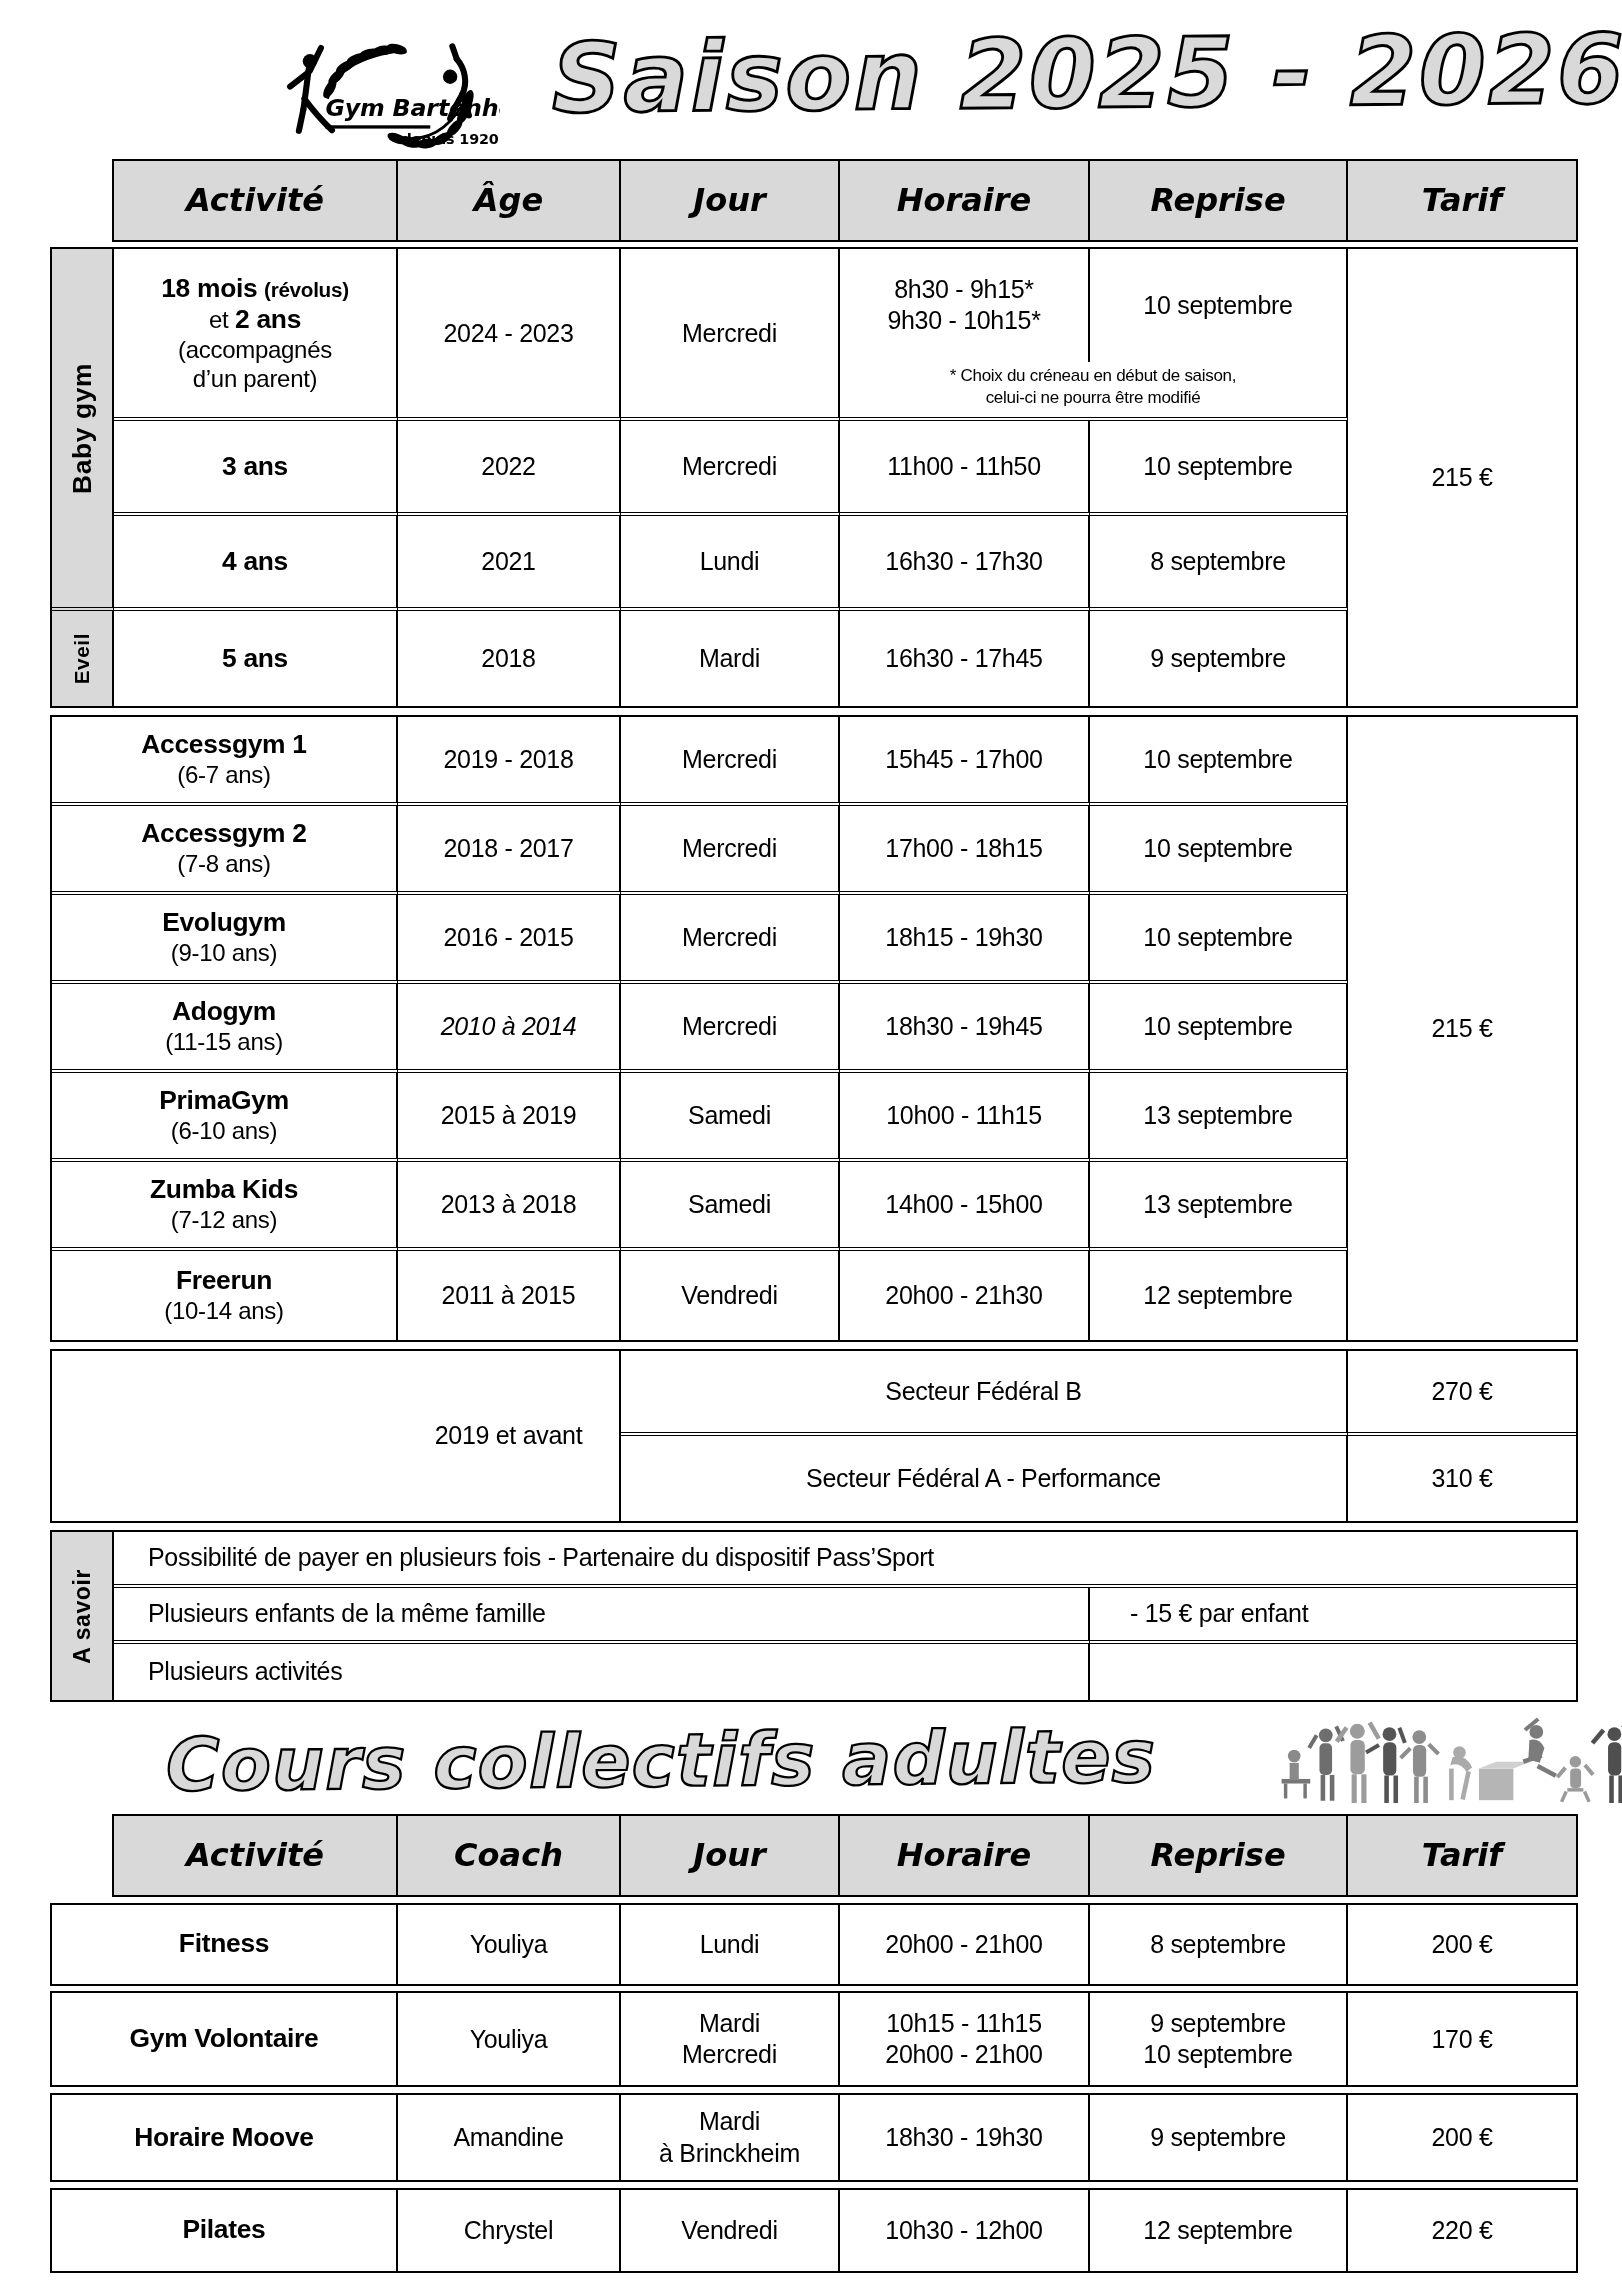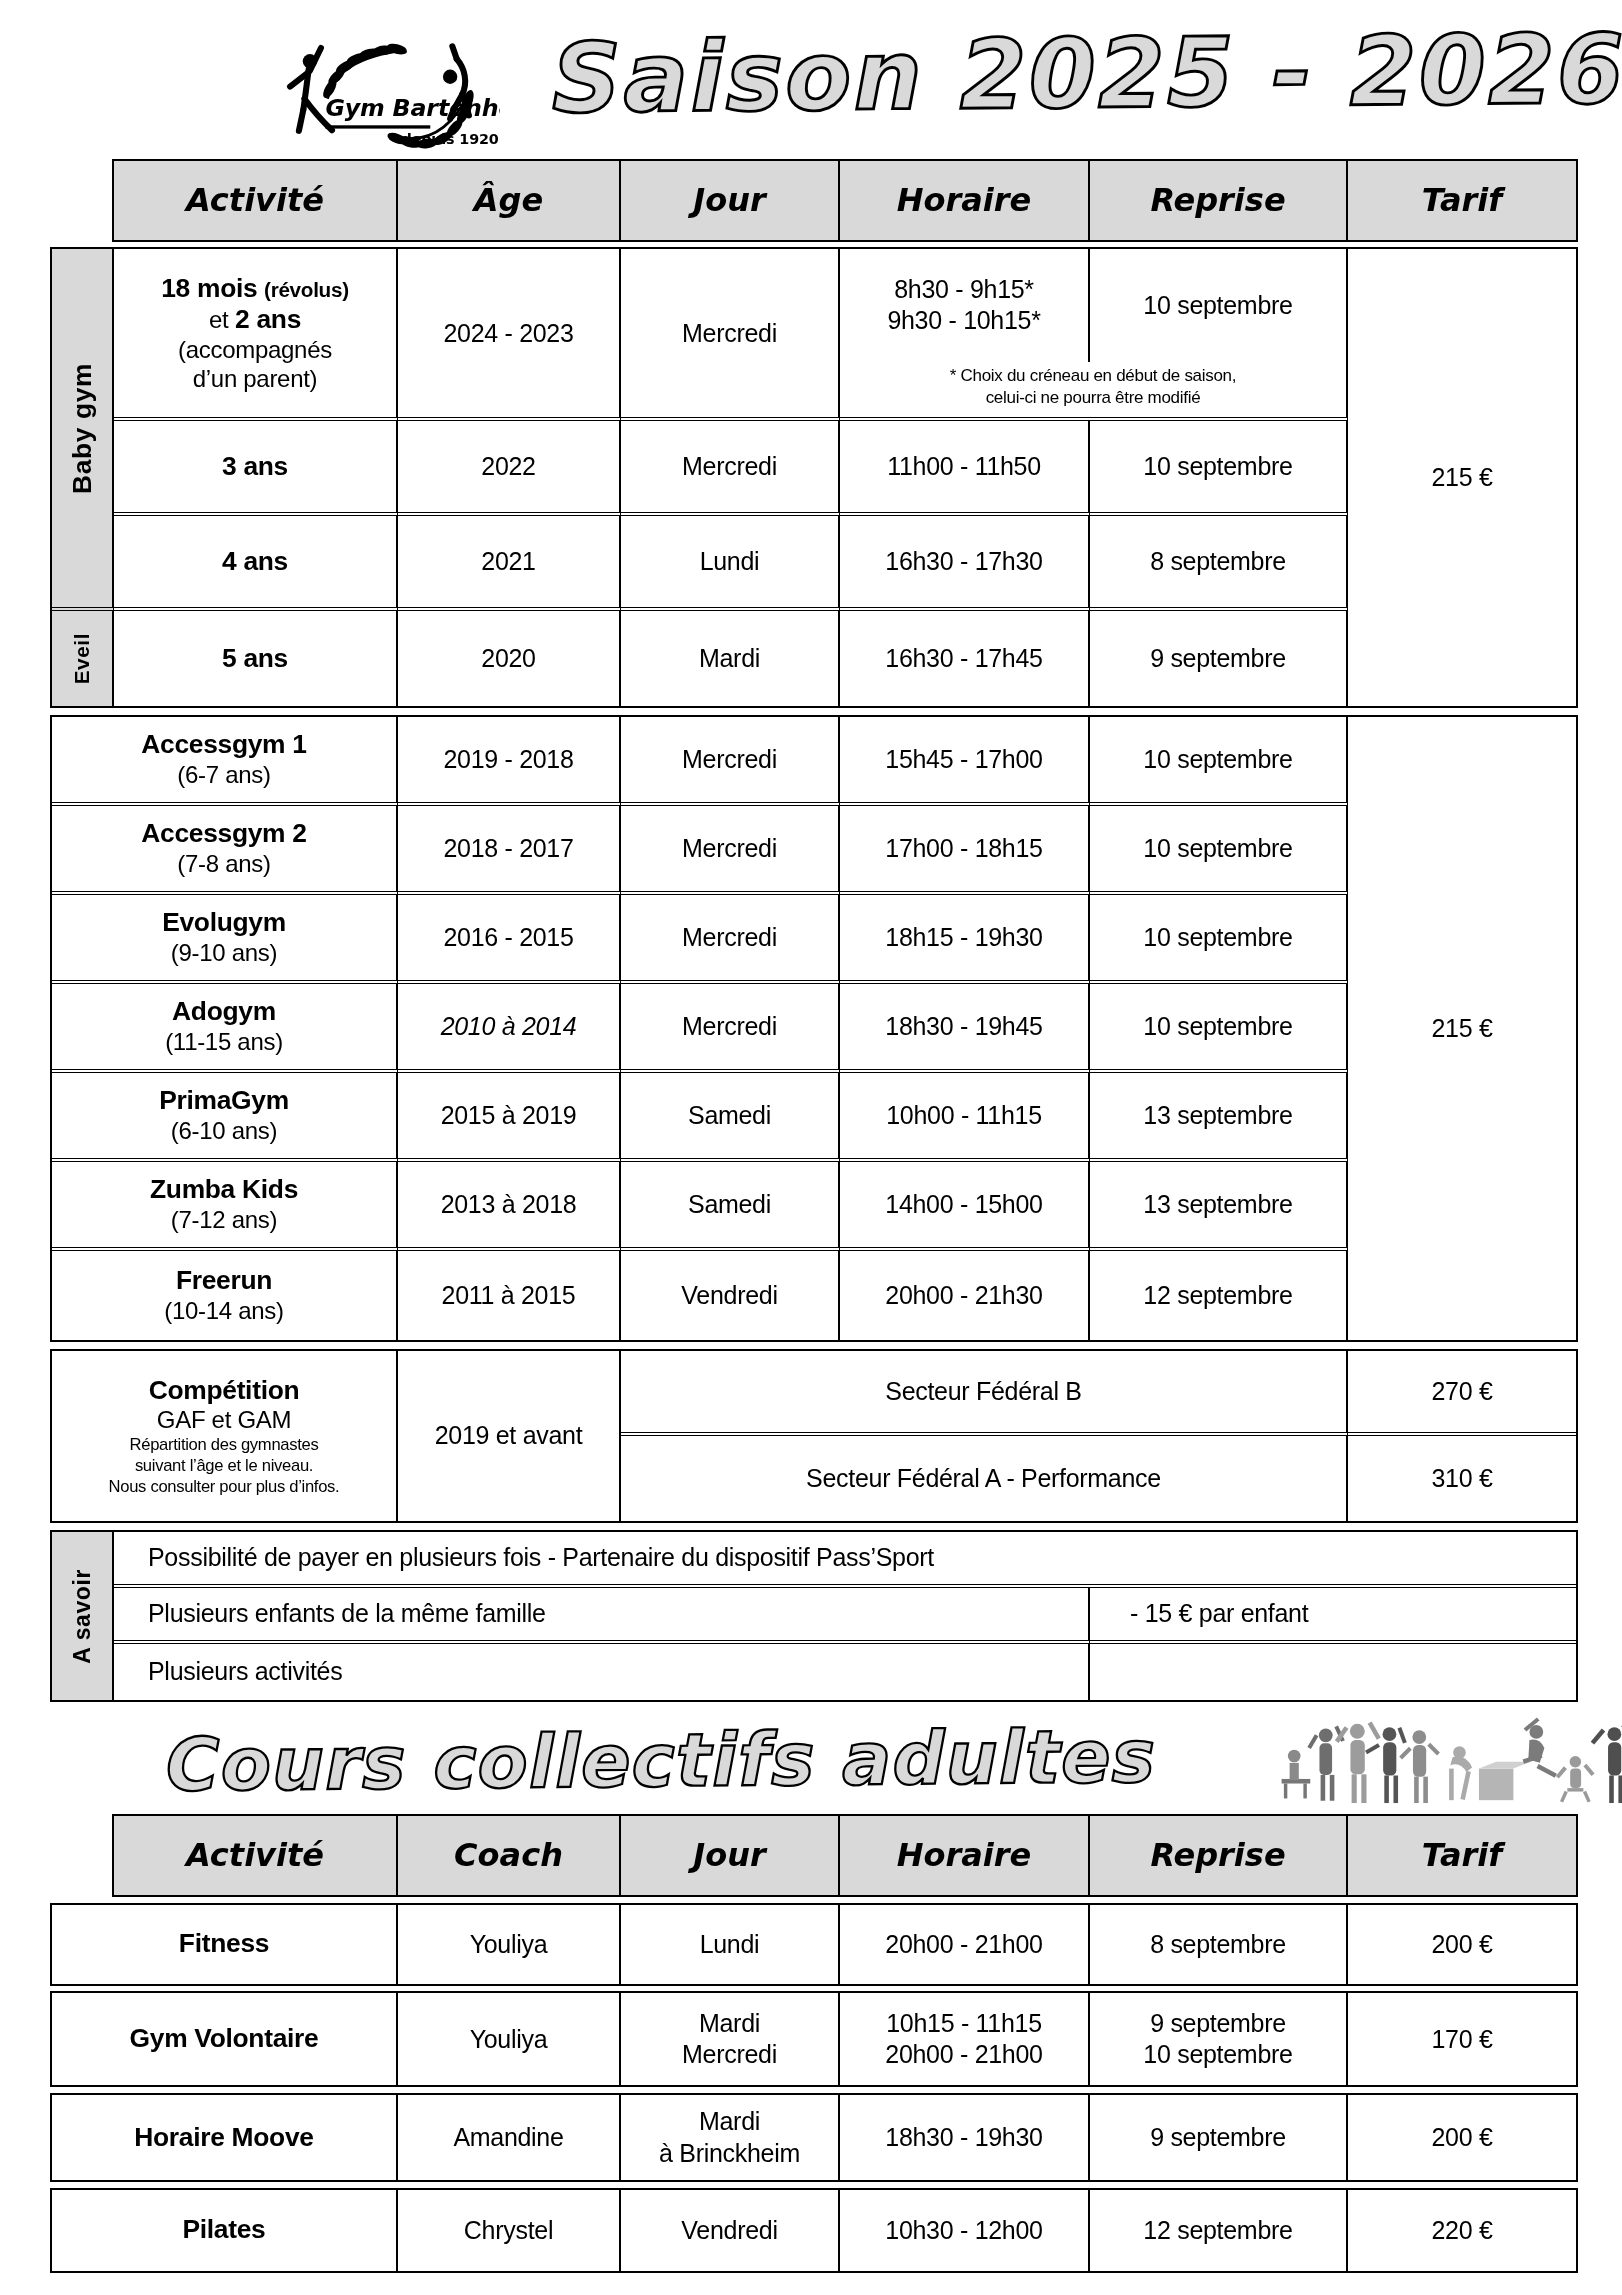--- a/index.html
+++ b/index.html
@@ -163,21 +163,21 @@
   <div class="c br bb" style="grid-column:5;grid-row:2;">11h00 - 11h50</div>
   <div class="c br bb" style="grid-column:6;grid-row:2;">10 septembre</div>
 
   <div class="c br bb act-name" style="grid-column:2;grid-row:3;">4 ans</div>
   <div class="c br bb" style="grid-column:3;grid-row:3;">2021</div>
   <div class="c br bb" style="grid-column:4;grid-row:3;">Lundi</div>
   <div class="c br bb" style="grid-column:5;grid-row:3;">16h30 - 17h30</div>
   <div class="c br bb" style="grid-column:6;grid-row:3;">8 septembre</div>
 
   <div class="c br act-name" style="grid-column:2;grid-row:4;text-align:center;">5 ans</div>
-  <div class="c br" style="grid-column:3;grid-row:4;">2020</div>
+  <div class="c br" style="grid-column:3;grid-row:4;">2018</div>
   <div class="c br" style="grid-column:4;grid-row:4;">Mardi</div>
   <div class="c br" style="grid-column:5;grid-row:4;">16h30 - 17h45</div>
   <div class="c br" style="grid-column:6;grid-row:4;">9 septembre</div>
 
   <div class="c" style="grid-column:7;grid-row:1/5;">215 €</div>
 </div>
 
 <div class="block cols-body gap12" style="grid-template-rows:repeat(7,89px);">
 
   <div class="c br bb" style="grid-column:1/3;grid-row:1;">
@@ -240,27 +240,20 @@
   </div>
   <div class="c br" style="grid-column:3;grid-row:7;">2011 à 2015</div>
   <div class="c br" style="grid-column:4;grid-row:7;">Vendredi</div>
   <div class="c br" style="grid-column:5;grid-row:7;">20h00 - 21h30</div>
   <div class="c br" style="grid-column:6;grid-row:7;">12 septembre</div>
 
   <div class="c" style="grid-column:7;grid-row:1/8;">215 €</div>
 </div>
 
 <div class="block cols-body gap12" style="grid-template-rows:85px 85px;">
-  <div class="c br" style="grid-column:1/3;grid-row:1/3;padding:4.6px 8px;">
-    <div class="act-name">Compétition</div>
-    <div class="act-sub">GAF et GAM</div>
-    <div class="tiny-note">Répartition des gymnastes</div>
-    <div class="tiny-note">suivant l’âge et le niveau.</div>
-    <div class="tiny-note">Nous consulter pour plus d’infos.</div>
-  </div>
   <div class="c br" style="grid-column:3;grid-row:1/3;">2019 et avant</div>
   <div class="c br bb" style="grid-column:4/7;grid-row:1;">Secteur Fédéral B</div>
   <div class="c bb" style="grid-column:7;grid-row:1;">270 €</div>
   <div class="c br" style="grid-column:4/7;grid-row:2;">Secteur Fédéral A - Performance</div>
   <div class="c" style="grid-column:7;grid-row:2;">310 €</div>
 </div>
 
 <div class="block cols-info gap12" style="grid-template-rows:56px 56px 56px;">
   <div class="c gray br" style="grid-column:1;grid-row:1/4;">
     <span class="side-label" style="font-size:23px;">A savoir</span>

